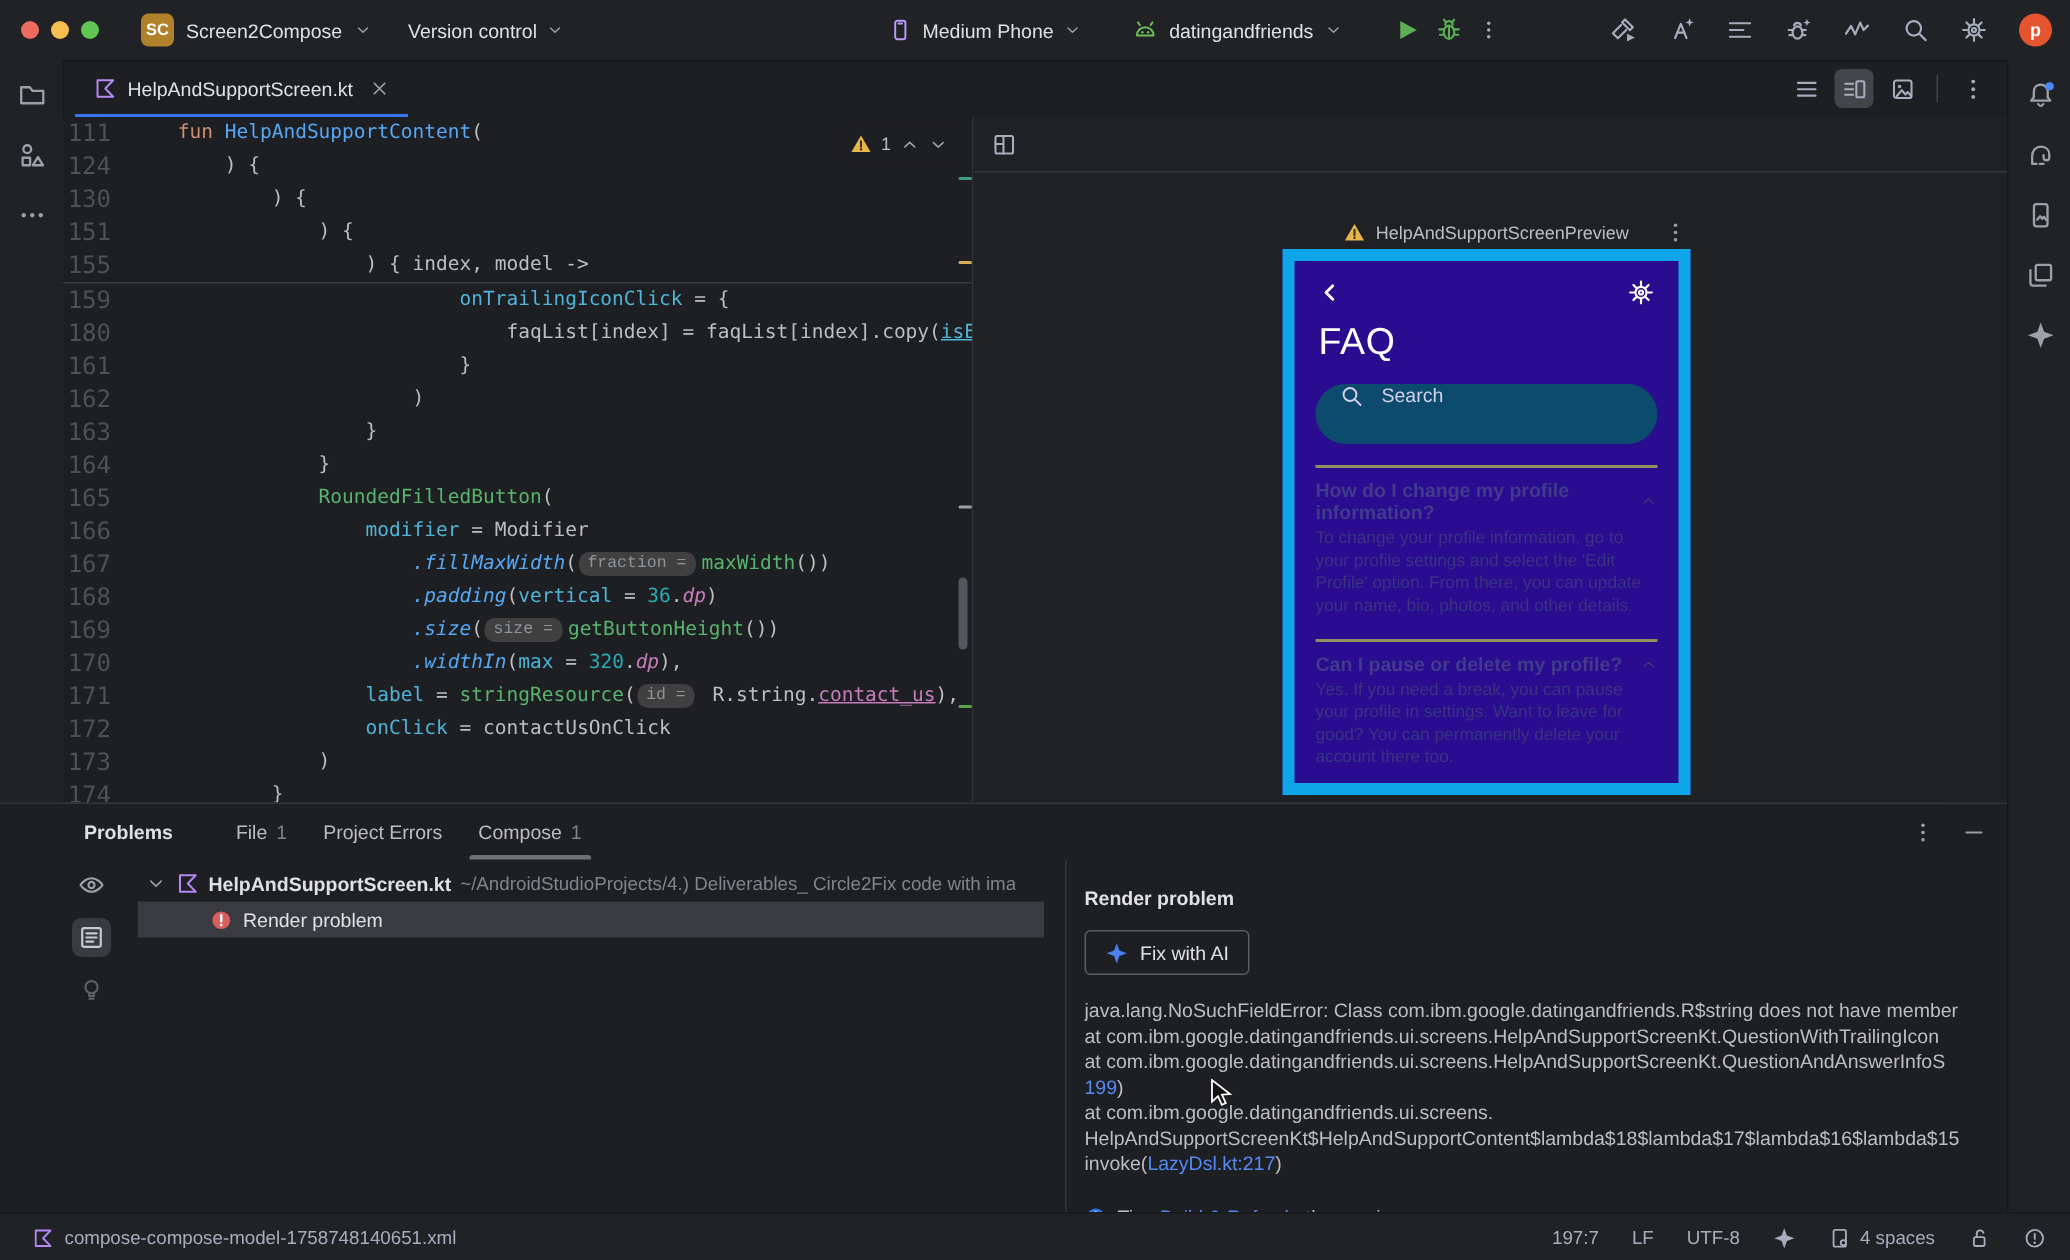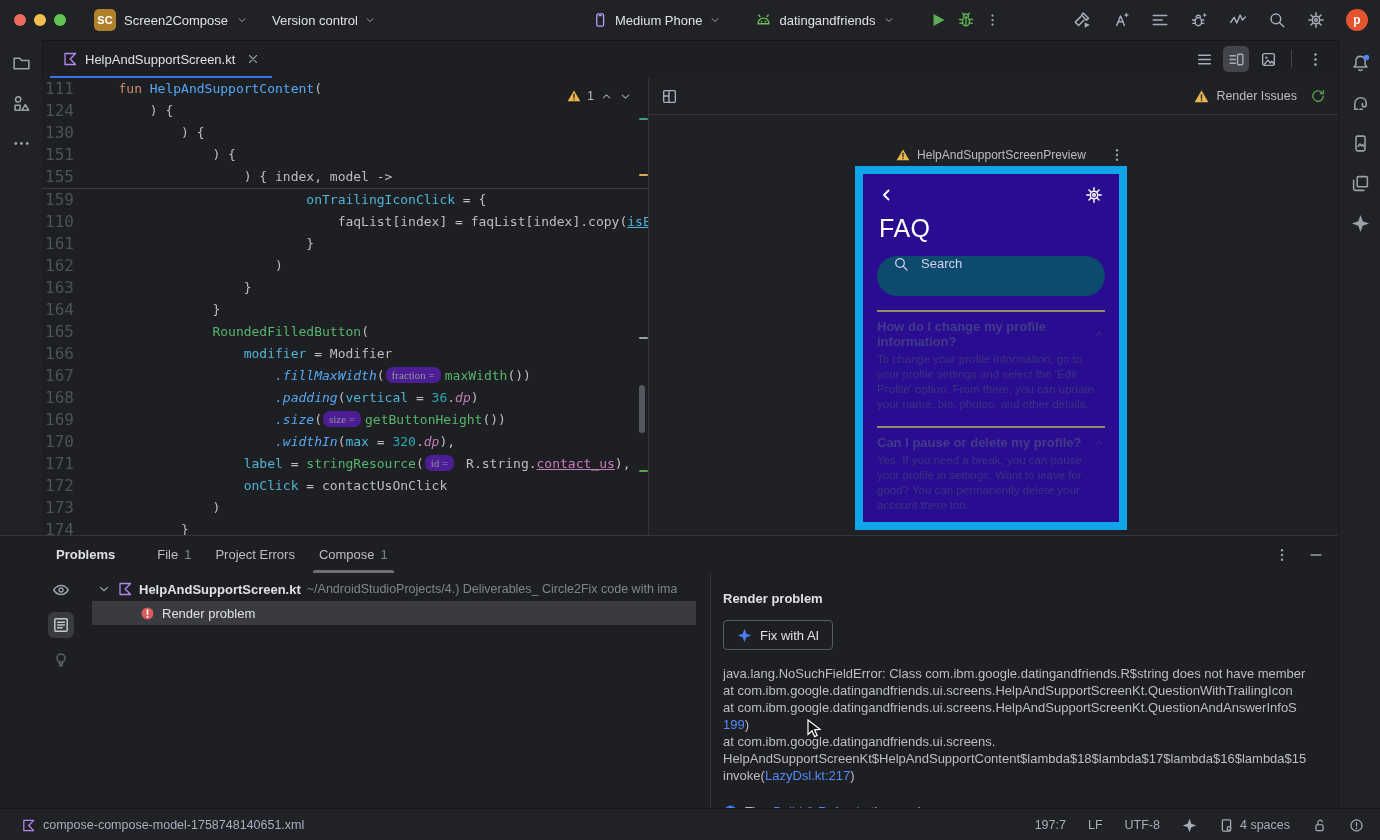--- a/index.html
+++ b/index.html
@@ -56,22 +56,22 @@
   .code-line{display:flex;height:22px;white-space:pre}
   .ln{width:32px;flex:none;text-align:right;color:#4e5157;font-size:16px;user-select:none}
   .lc{padding-left:21px;white-space:pre;overflow:hidden}
   #code-sticky{border-bottom:1px solid #3a3c40}
   .tok-kw{color:#cf8e6d}.tok-decl{color:#56a8f5}.tok-pl{color:#bcbec4}
   .tok-named{color:#4fb4d8}.tok-call{color:#57b56d}
   .tok-ext{color:#56a8f5;font-style:italic}
   .tok-num{color:#2aacb8}.tok-dp{color:#c77dbb;font-style:italic}
   .tok-err{color:#c77dbb;text-decoration:underline}
   .tok-errprop{color:#4fb4d8;text-decoration:underline}
-  .tok-inlay{display:inline-block;background:#4c1d95;border-radius:7px;padding:0 6px;margin:0 4px 0 1px;
-             font-family:Liberation Serif, serif;font-size:11px;line-height:16px;color:#8f949b;vertical-align:1px}
+  .tok-inlay{display:inline-block;background:#404040;border-radius:7px;padding:0 6px;margin:0 4px 0 1px;
+             font-family:Liberation Mono, monospace;font-size:11px;line-height:16px;color:#8f949b;vertical-align:1px}
   .insp{position:absolute;top:5px;right:12px;gap:6px;background:#1e1f22;padding:2px 4px}
   .insp .icon{width:14px;height:14px;color:#9da0a8}
   .insp-count{color:#bcbec4;font-family:"Liberation Sans",sans-serif;font-size:12px}
   .scrollthumb{position:absolute;right:3px;top:307px;width:6px;height:48px;background:#54575d;border-radius:3px}
   .stripe{position:absolute;right:0;width:9px;height:2px;border-radius:1px}
   .esplit{left:606px;top:38px;width:1px;height:457px;background:#333539}
 
   
   .preview{left:607px;top:38px;width:689px;height:457px;background:#202124;overflow:hidden}
   .pv-toolbar{position:absolute;left:0;top:0;right:0;height:36px;border-bottom:1px solid #333539;display:flex;align-items:center}
@@ -466,21 +466,21 @@
   <div class="abs editor">
     <div id="code-sticky">
         <div class="code-line"><span class="ln">111</span><span class="lc">   <span class="tok-kw">fun </span><span class="tok-decl">HelpAndSupportContent</span><span class="tok-pl">(</span></span></div>
         <div class="code-line"><span class="ln">124</span><span class="lc">       <span class="tok-pl">) {</span></span></div>
         <div class="code-line"><span class="ln">130</span><span class="lc">           <span class="tok-pl">) {</span></span></div>
         <div class="code-line"><span class="ln">151</span><span class="lc">               <span class="tok-pl">) {</span></span></div>
         <div class="code-line"><span class="ln">155</span><span class="lc">                   <span class="tok-pl">) { index, model -&gt;</span></span></div>
       </div>
     <div id="code-scroll">
         <div class="code-line"><span class="ln">159</span><span class="lc">                           <span class="tok-named">onTrailingIconClick</span><span class="tok-pl"> = {</span></span></div>
-        <div class="code-line"><span class="ln">110</span><span class="lc">                               <span class="tok-pl">faqList[index] = faqList[index].copy(</span><span class="tok-errprop">isExpanded</span></span></div>
+        <div class="code-line"><span class="ln">180</span><span class="lc">                               <span class="tok-pl">faqList[index] = faqList[index].copy(</span><span class="tok-errprop">isExpanded</span></span></div>
         <div class="code-line"><span class="ln">161</span><span class="lc">                           <span class="tok-pl">}</span></span></div>
         <div class="code-line"><span class="ln">162</span><span class="lc">                       <span class="tok-pl">)</span></span></div>
         <div class="code-line"><span class="ln">163</span><span class="lc">                   <span class="tok-pl">}</span></span></div>
         <div class="code-line"><span class="ln">164</span><span class="lc">               <span class="tok-pl">}</span></span></div>
         <div class="code-line"><span class="ln">165</span><span class="lc">               <span class="tok-call">RoundedFilledButton</span><span class="tok-pl">(</span></span></div>
         <div class="code-line"><span class="ln">166</span><span class="lc">                   <span class="tok-named">modifier</span><span class="tok-pl"> = Modifier</span></span></div>
         <div class="code-line"><span class="ln">167</span><span class="lc">                       <span class="tok-ext">.fillMaxWidth</span><span class="tok-pl">(</span><span class="tok-inlay">fraction =</span><span class="tok-call">maxWidth</span><span class="tok-pl">())</span></span></div>
         <div class="code-line"><span class="ln">168</span><span class="lc">                       <span class="tok-ext">.padding</span><span class="tok-pl">(</span><span class="tok-named">vertical</span><span class="tok-pl"> = </span><span class="tok-num">36</span><span class="tok-pl">.</span><span class="tok-dp">dp</span><span class="tok-pl">)</span></span></div>
         <div class="code-line"><span class="ln">169</span><span class="lc">                       <span class="tok-ext">.size</span><span class="tok-pl">(</span><span class="tok-inlay">size =</span><span class="tok-call">getButtonHeight</span><span class="tok-pl">())</span></span></div>
         <div class="code-line"><span class="ln">170</span><span class="lc">                       <span class="tok-ext">.widthIn</span><span class="tok-pl">(</span><span class="tok-named">max</span><span class="tok-pl"> = </span><span class="tok-num">320</span><span class="tok-pl">.</span><span class="tok-dp">dp</span><span class="tok-pl">),</span></span></div>
@@ -518,38 +518,20 @@
   <div class="abs esplit"></div>
 
   <div class="abs preview">
     <div class="pv-toolbar">
       <span class="icon" style="width:17px;height:17px;margin-left:12px">
           <svg viewBox="0 0 16 16" fill="none" stroke="currentColor" stroke-width="1.3" stroke-linecap="round" stroke-linejoin="round">
             <rect x="2.5" y="2.5" width="11" height="11" rx="1"></rect>
             <path d="M7.5 2.5v11M2.5 7.5h5"></path>
           </svg>
         </span>
-      <span class="abs flex pv-issues">
-        <span class="icon" style="width:15px;height:15px">
-            <svg viewBox="0 0 16 16" fill="none" stroke="currentColor" stroke-width="1.3" stroke-linecap="round" stroke-linejoin="round">
-              <polygon points="8,1.6 15.3,14 .7,14" fill="#e8b64c" stroke="none"></polygon>
-              <path d="M8 6v4" stroke="#3b3223" stroke-width="1.6"></path>
-              <circle cx="8" cy="12" r=".9" fill="#3b3223" stroke="none"></circle>
-            </svg>
-          </span>
-        <span class="pv-issues-label">Render Issues</span>
-        <span class="icon" style="width:16px;height:16px;margin-left:6px">
-            <svg viewBox="0 0 16 16" fill="none" stroke="currentColor" stroke-width="1.3" stroke-linecap="round" stroke-linejoin="round">
-              <g stroke="#57a64a">
-                <path d="M13.2 8a5.2 5.2 0 11-1.6-3.7"></path>
-                <path d="M13.4 2.6v2.9h-2.9"></path>
-              </g>
-            </svg>
-          </span>
-      </span>
     </div>
     <div class="pv-label-row">
       <span class="icon" style="width:14px;height:14px">
           <svg viewBox="0 0 16 16" fill="none" stroke="currentColor" stroke-width="1.3" stroke-linecap="round" stroke-linejoin="round">
             <polygon points="8,1.6 15.3,14 .7,14" fill="#e8b64c" stroke="none"></polygon>
             <path d="M8 6v4" stroke="#3b3223" stroke-width="1.6"></path>
             <circle cx="8" cy="12" r=".9" fill="#3b3223" stroke="none"></circle>
           </svg>
         </span>
       <span class="pv-label">HelpAndSupportScreenPreview</span>

